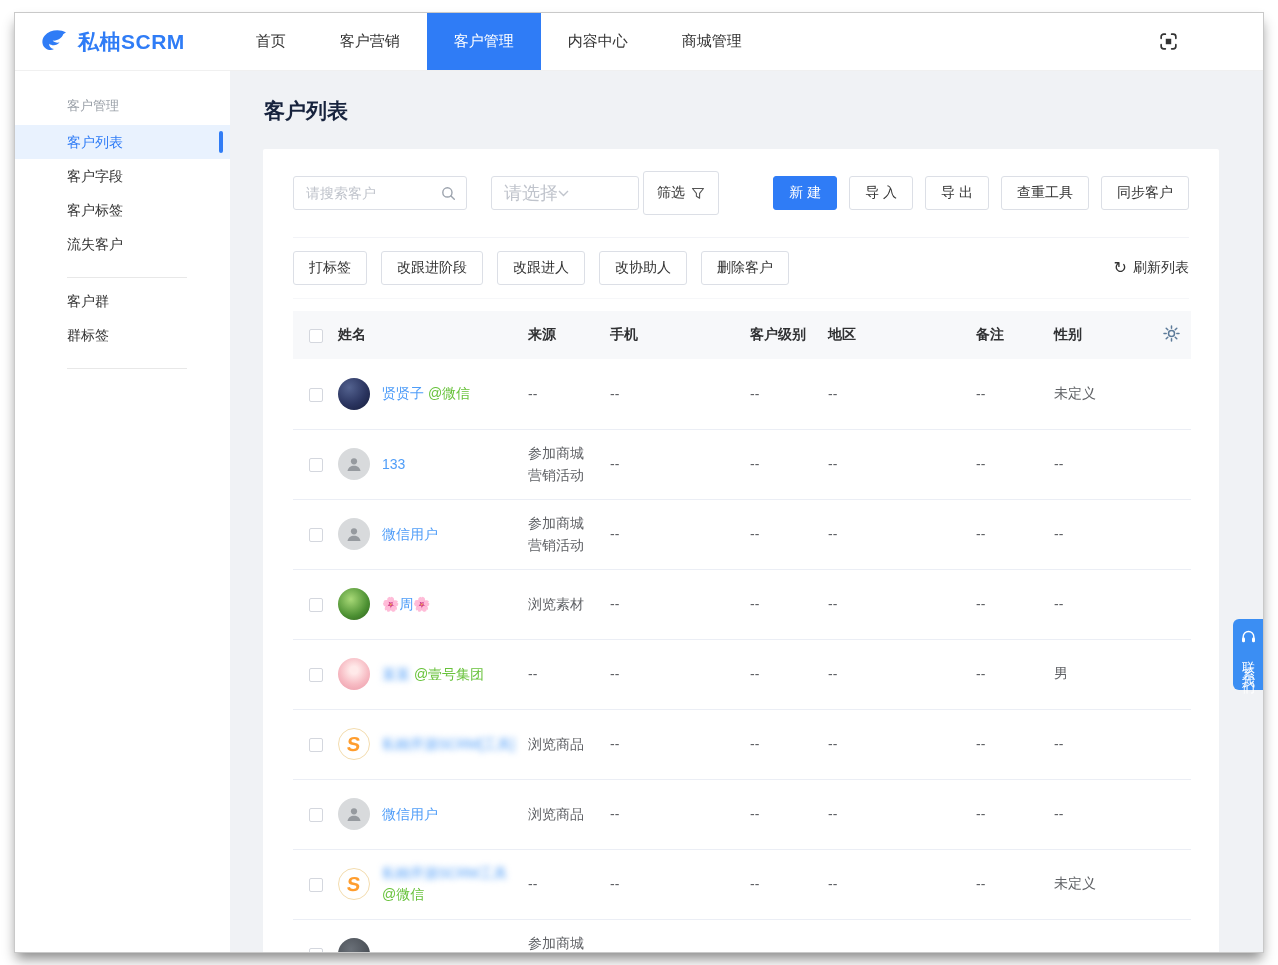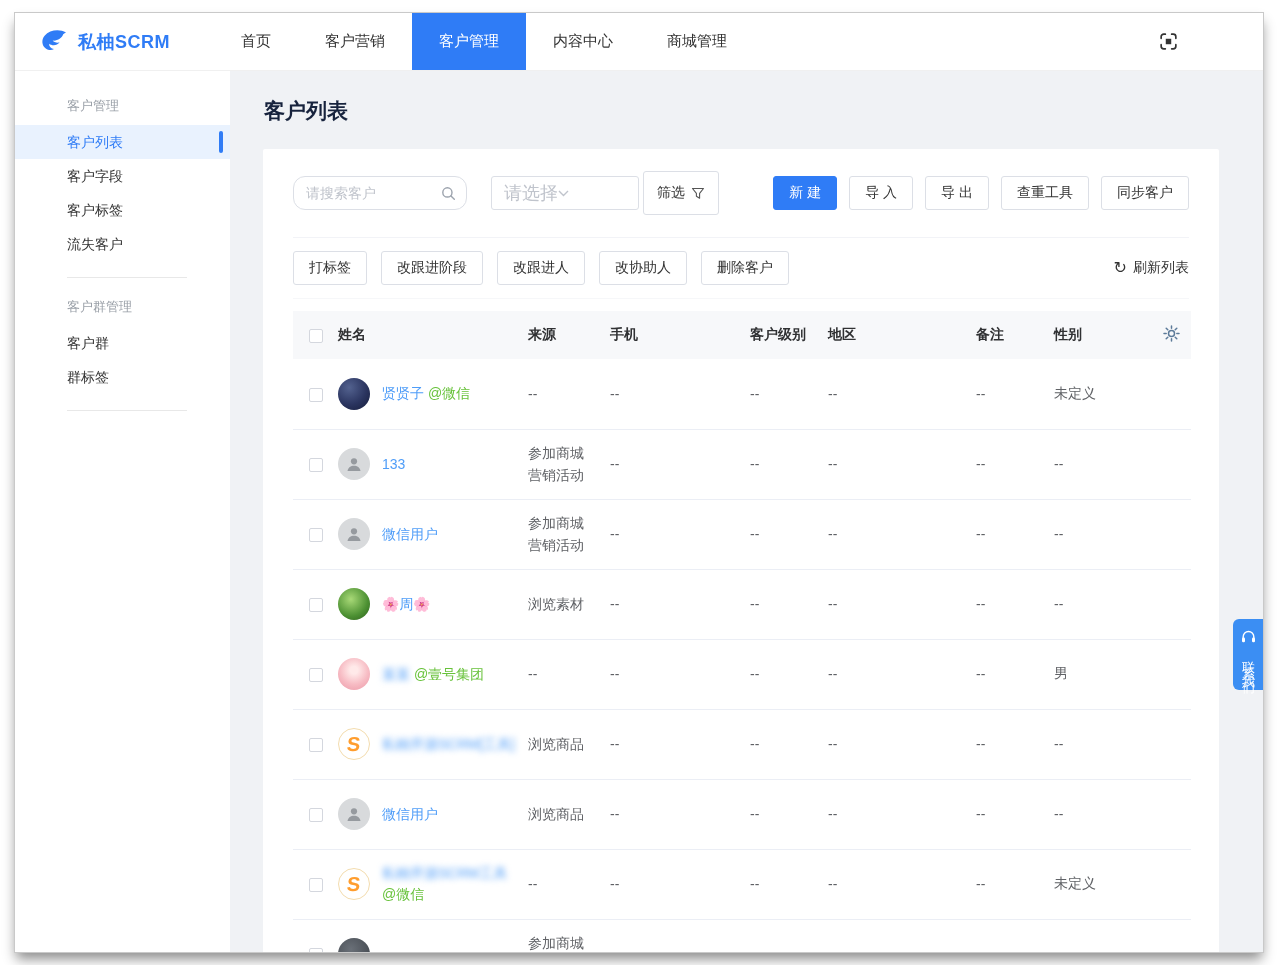--- a/index.html
+++ b/index.html
@@ -3,42 +3,42 @@
 <meta charset="utf-8">
 <style>
   * { box-sizing: border-box; }
   html,body { margin:0; padding:0; background:#ffffff; font-family:"Liberation Sans","DejaVu Sans",sans-serif; }
   .frame { position:relative; width:1250px; height:941px; margin:12px 14px; background:#f0f2f5;
            border:1px solid #c9c9c9; box-shadow:0 8px 12px -2px rgba(0,0,0,.45); overflow:hidden; }
 
   
   .topnav { height:58px; background:#fff; display:flex; align-items:stretch; border-bottom:1px solid #f0f0f0; }
   .logo { display:flex; align-items:center; gap:9px; padding:0 44px 0 24px; cursor:pointer; }
-  .logo-text { color:#2f7cf6; font-size:18px; font-weight:bold; letter-spacing:.5px; }
+  .logo-text { color:#2f7cf6; font-size:21px; font-weight:bold; letter-spacing:.5px; }
   .nav-item { display:flex; align-items:center; padding:0 27px; font-size:15px; color:#333; cursor:pointer; }
   .nav-item.active { background:#2f7cf6; color:#fff; }
   .nav-right { margin-left:auto; display:flex; align-items:center; padding-right:84px; }
   .fs-btn { cursor:pointer; display:flex; align-items:center; }
 
   
   .layout { display:flex; height:calc(100% - 58px); }
   .sidebar { width:215px; background:#fff; padding-top:12px; flex:0 0 215px; }
   .side-group-title { padding:14px 0 10px 52px; color:#9aa0a8; font-size:13px; }
   .side-item { position:relative; height:34px; line-height:34px; padding-left:52px; font-size:14px; color:#333; cursor:pointer; }
   .side-item.active { background:#e9f2fe; color:#2f7cf6; }
   .side-item.active::after { content:""; position:absolute; right:7px; top:6px; bottom:6px; width:4px; background:#2f7cf6; border-radius:2px; }
   .side-divider { border:none; border-top:1px solid #e8e8e8; width:120px; margin:16px 0 6px 52px; }
 
   .main { flex:1; padding:26px 44px 0 33px; overflow:hidden; }
   .page-title { margin:0 0 24px 1px; font-size:21px; font-weight:600; color:#17233d; }
   .card { background:#fff; border-radius:2px; padding:22px 30px 0 30px; }
 
   
   .toolbar { display:flex; align-items:center; }
-  .search-box { width:174px; height:34px; border:1px solid #dcdfe6; border-radius:12px; display:flex; align-items:center; padding:0 10px; background:#fff; }
+  .search-box { width:174px; height:34px; border:1px solid #dcdfe6; border-radius:3px; display:flex; align-items:center; padding:0 10px; background:#fff; }
   .search-box input { border:none; outline:none; flex:1; font-size:14px; color:#333; min-width:0; font-family:inherit; }
   .search-box input::placeholder { color:#c0c4cc; }
   .select-box { width:148px; height:34px; margin-left:24px; border:1px solid #dcdfe6; border-radius:3px; display:flex; align-items:center; justify-content:flex-start; padding:0 12px; color:#c0c4cc; font-size:18px; cursor:pointer; background:#fff; }
   .filter-btn { height:44px; margin-left:4px; border:1px solid #dcdfe6; border-radius:3px; display:flex; align-items:center; gap:6px; padding:0 13px; font-size:14px; color:#333; cursor:pointer; background:#fff; }
   .toolbar-right { margin-left:auto; display:flex; gap:12px; }
   .btn { height:34px; padding:0 15px; border:1px solid #dcdfe6; border-radius:3px; background:#fff; color:#333; font-size:14px; cursor:pointer; font-family:inherit; white-space:nowrap; }
   .btn-primary { background:#2f7cf6; border-color:#2f7cf6; color:#fff; }
 
   
   .actions { display:flex; align-items:center; gap:14px; margin-top:22px; padding:13px 0; border-top:1px solid #f2f3f7; border-bottom:1px solid #f6f7f9; }
@@ -105,21 +105,20 @@
 
   <div class="layout">
 
     <aside class="sidebar">
       <div class="side-group-title">客户管理</div>
       <div class="side-item active">客户列表</div>
       <div class="side-item">客户字段</div>
       <div class="side-item">客户标签</div>
       <div class="side-item">流失客户</div>
       <hr class="side-divider">
-      <div class="side-group-title">客户群管理</div>
       <div class="side-item">客户群</div>
       <div class="side-item">群标签</div>
       <hr class="side-divider">
     </aside>
 
     <main class="main">
       <h1 class="page-title">客户列表</h1>
 
       <section class="card">
 

